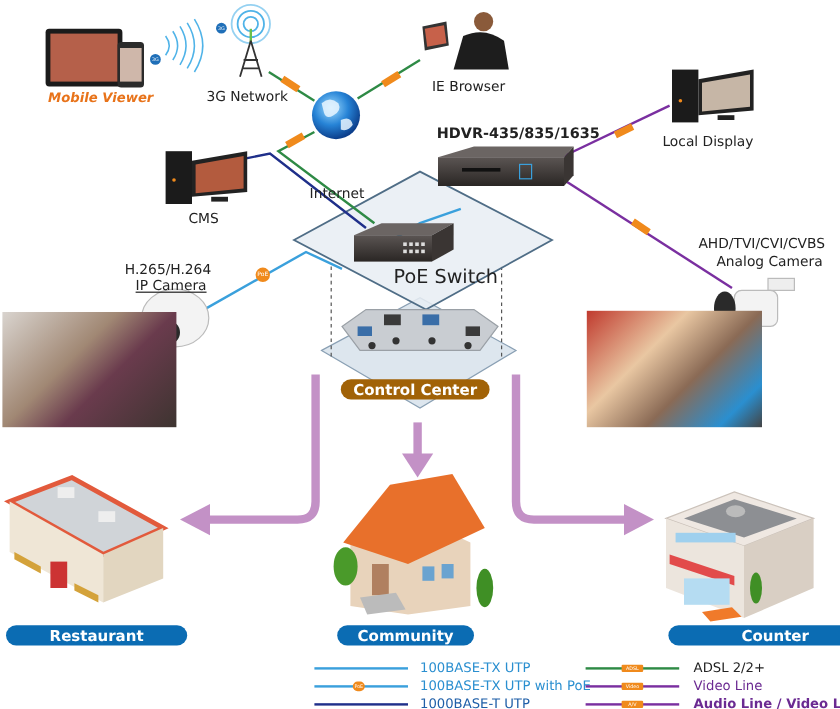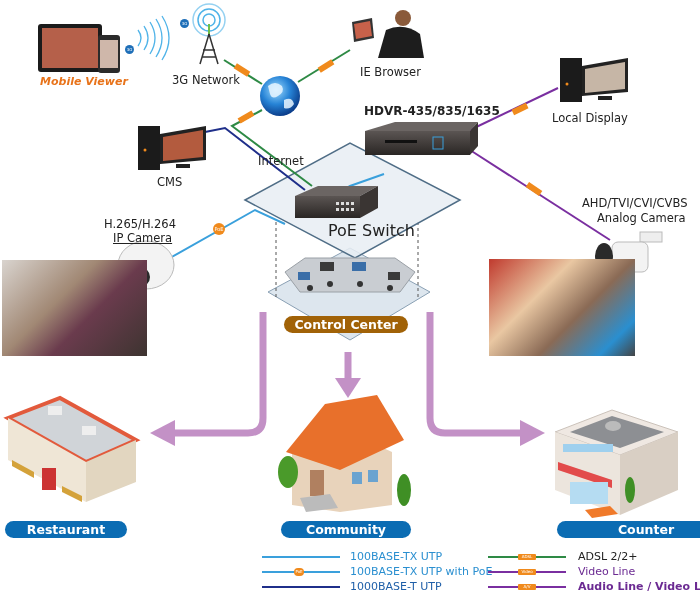--- a/index.html
+++ b/index.html
@@ -219,22 +219,22 @@
 <div class="lbl bold" style="left:364px;top:104px;font-size:12px;">HDVR-435/835/1635</div>
 <div class="lbl" style="left:552px;top:111px;font-size:11.5px;">Local Display</div>
 <div class="lbl" style="left:157px;top:175px;font-size:11.5px;">CMS</div>
 <div class="lbl" style="left:312px;top:224px;font-size:16px;margin-left:16px;">PoE Switch</div>
 <div class="lbl" style="left:104px;top:217px;font-size:11.5px;">H.265/H.264</div>
 <div class="lbl" style="left:113px;top:231px;font-size:11.5px;text-decoration:underline;">IP Camera</div>
 <div class="lbl" style="left:582px;top:196px;font-size:11.5px;">AHD/TVI/CVI/CVBS</div>
 <div class="lbl" style="left:597px;top:211px;font-size:11.5px;">Analog Camera</div>
 
 <div class="pill dark" style="left:284px;top:316px;width:124px;">Control Center</div>
-<div class="pill" style="left:5px;top:521px;width:122px;">Restaurant</div>
-<div class="pill" style="left:281px;top:521px;width:130px;">Community</div>
+<div class="pill" style="left:5px;top:521px;width:151px;">Restaurant</div>
+<div class="pill" style="left:281px;top:521px;width:114px;">Community</div>
 <div class="pill" style="left:557px;top:521px;width:130px;padding-left:24px;">Counter</div>
 
 <div class="abs" style="left:0;top:546px;width:700px;height:45px;">
   <div id="legend-rows">
       <div class="abs" style="left: 262px; top: 10px; width: 78px; height: 2px; background: rgb(58, 160, 220);"></div>
       <div class="legend-text" style="left: 350px; top: 4px; color: rgb(42, 143, 208);">100BASE-TX UTP</div>
       <div class="abs" style="left: 262px; top: 25px; width: 78px; height: 2px; background: rgb(58, 160, 220);"></div>
       <div class="abs" style="left: 294px; top: 22px; width: 10px; height: 8px; border-radius: 5px; background: rgb(240, 138, 28); color: rgb(255, 255, 255); font-size: 4px; line-height: 8px; text-align: center;">PoE</div>
       <div class="legend-text" style="left: 350px; top: 19px; color: rgb(42, 143, 208);">100BASE-TX UTP with PoE</div>
       <div class="abs" style="left: 262px; top: 40px; width: 78px; height: 2px; background: rgb(31, 47, 138);"></div>

